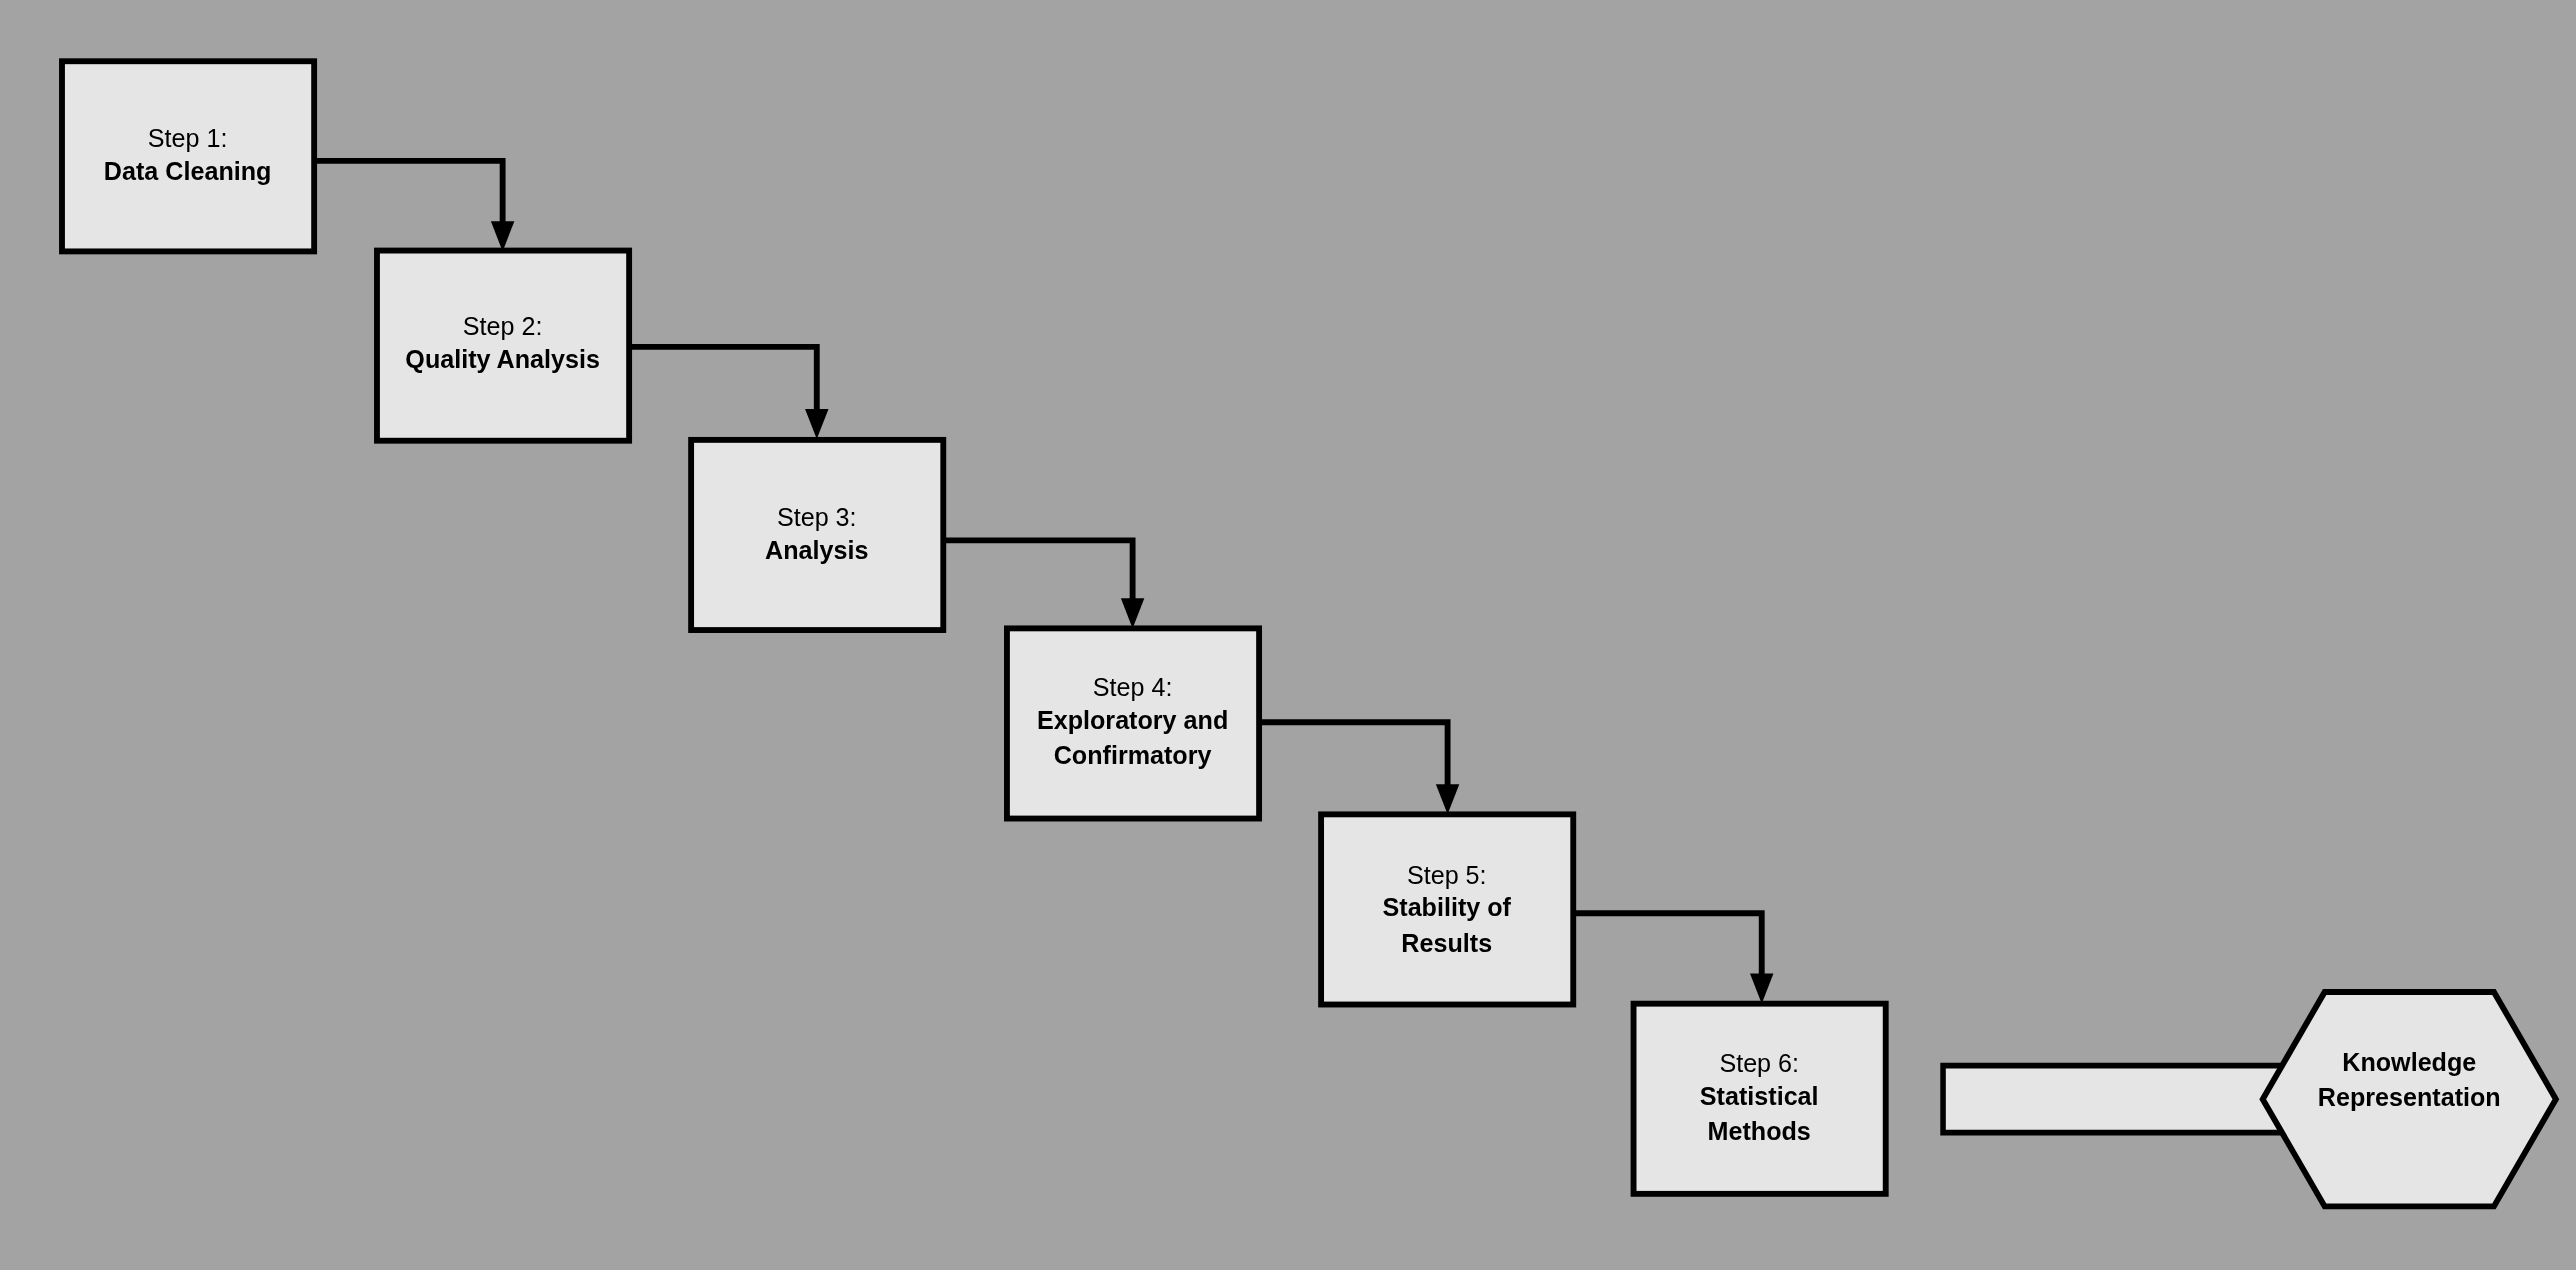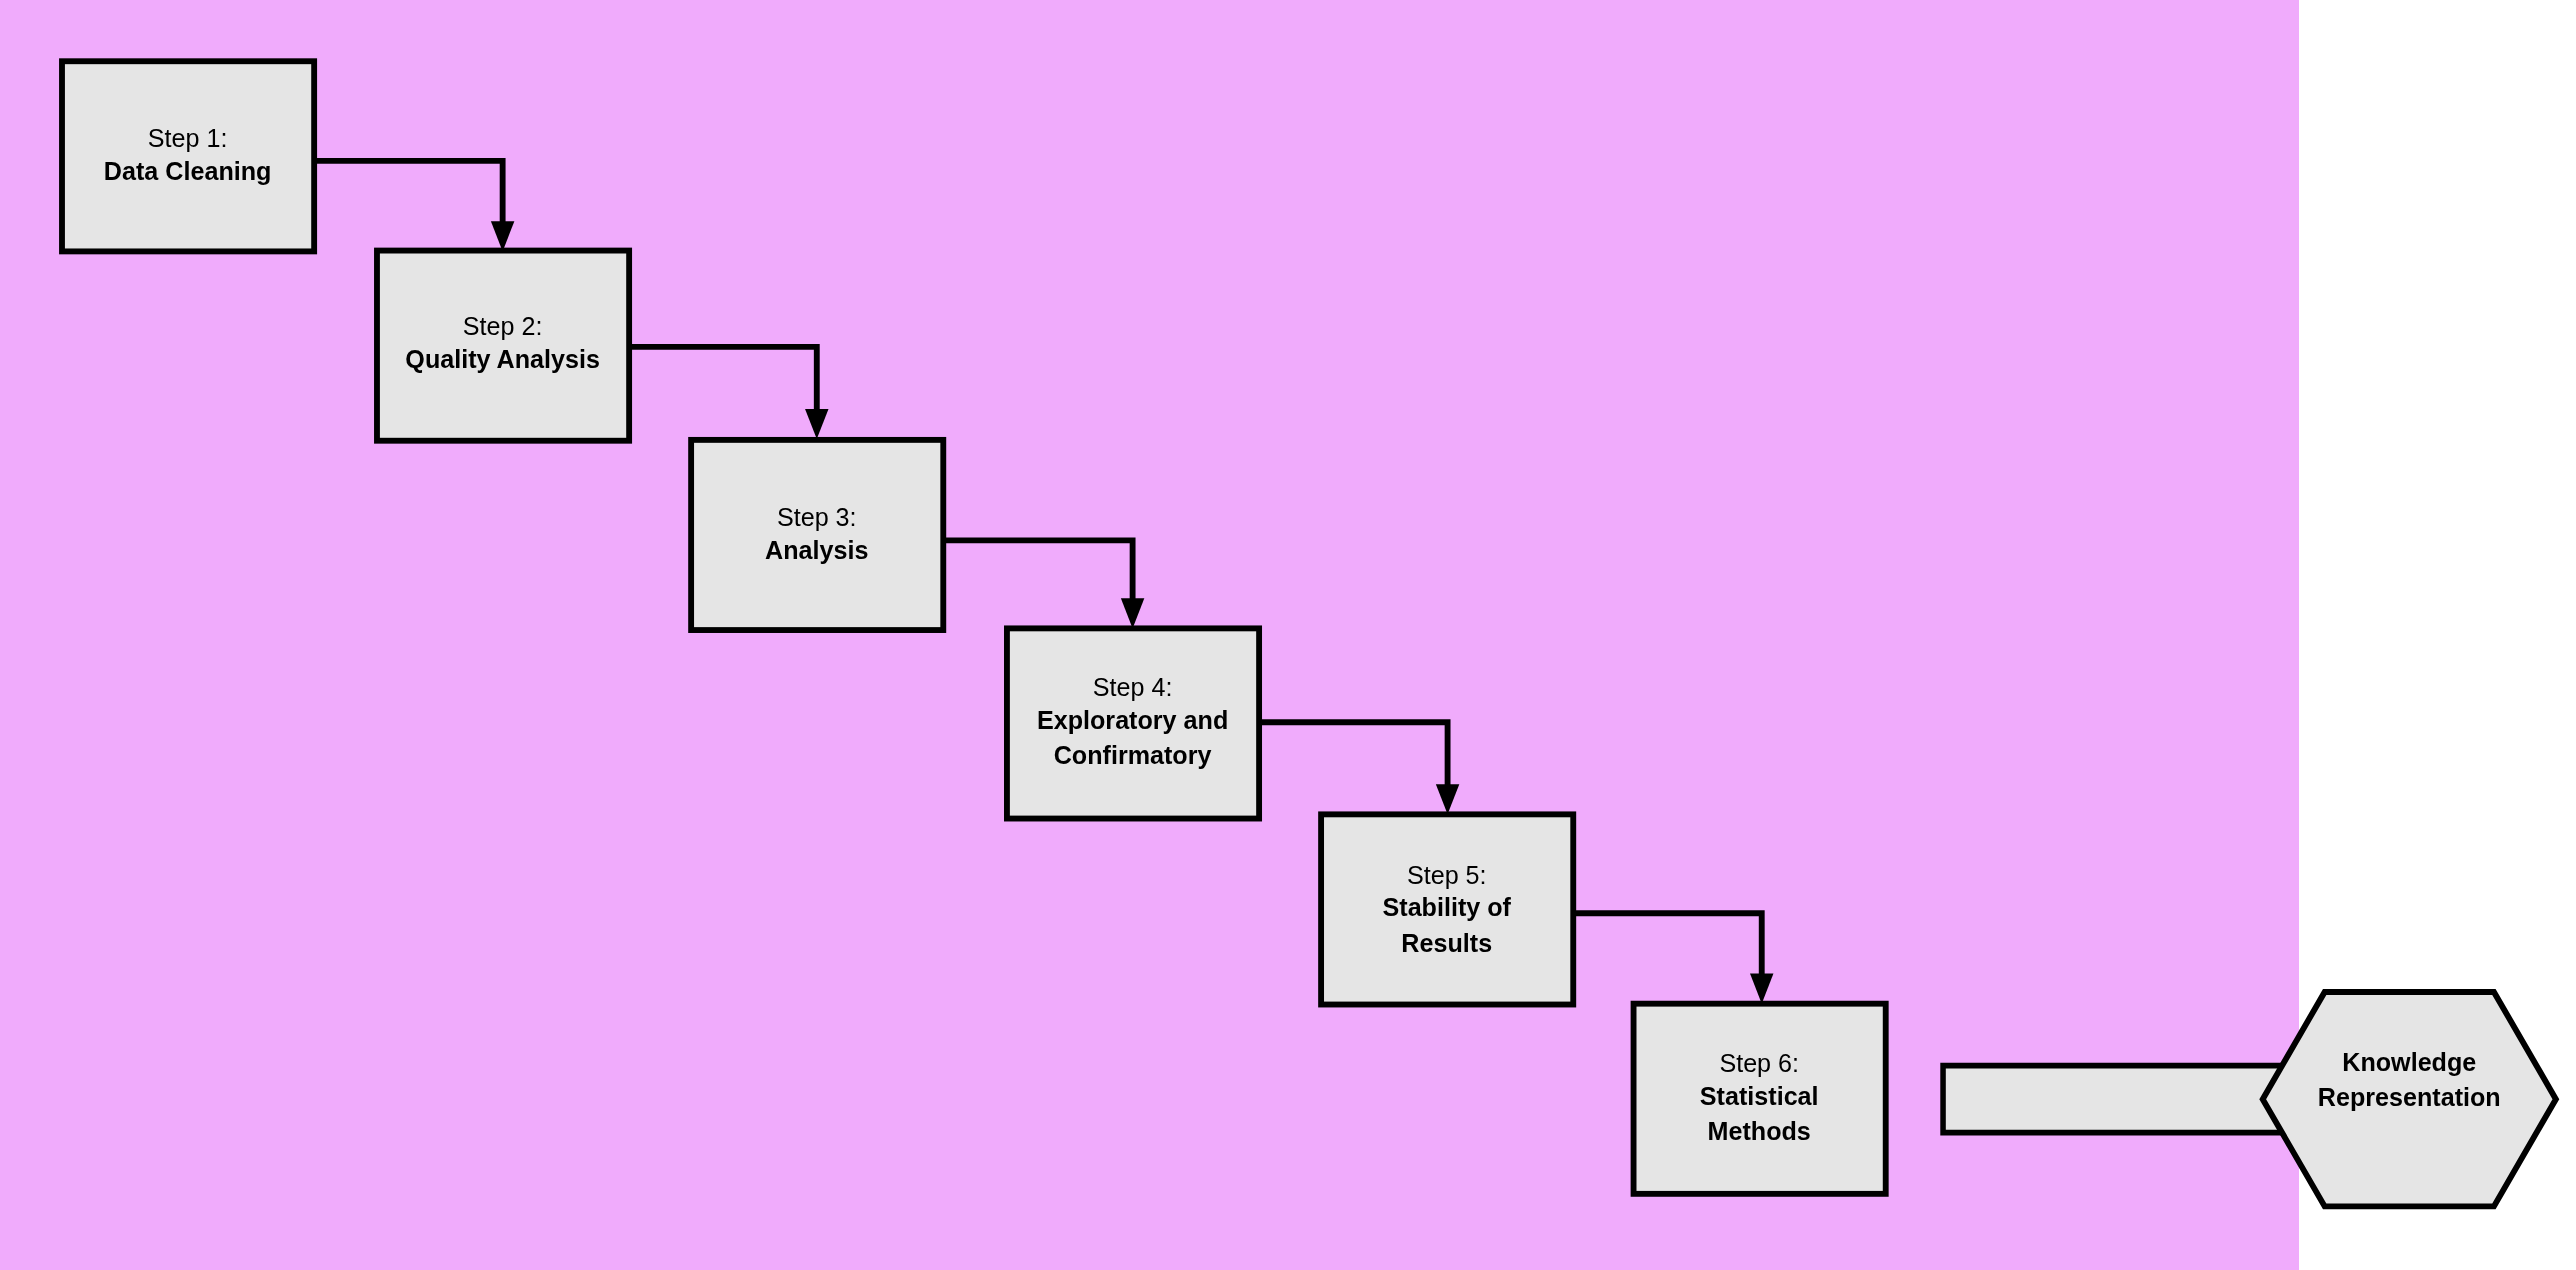--- a/index.html
+++ b/index.html
@@ -8,23 +8,23 @@
     background: #ffffff;
   }
   body {
     width: 2576px;
     height: 1271px;
     overflow: hidden;
     font-family: "Liberation Sans", sans-serif;
   }
   #diagram-root {
     position: relative;
-    width: 2299px;
+    width: 2576px;
     height: 1271px;
-    background: #f0abfc;
+    background: #a3a3a3;
   }
   svg.flow {
     display: block;
     width: 2576px;
     height: 1271px;
   }
   .node-shape {
     fill: #e5e5e5;
     stroke: #000000;
     stroke-width: 7;

